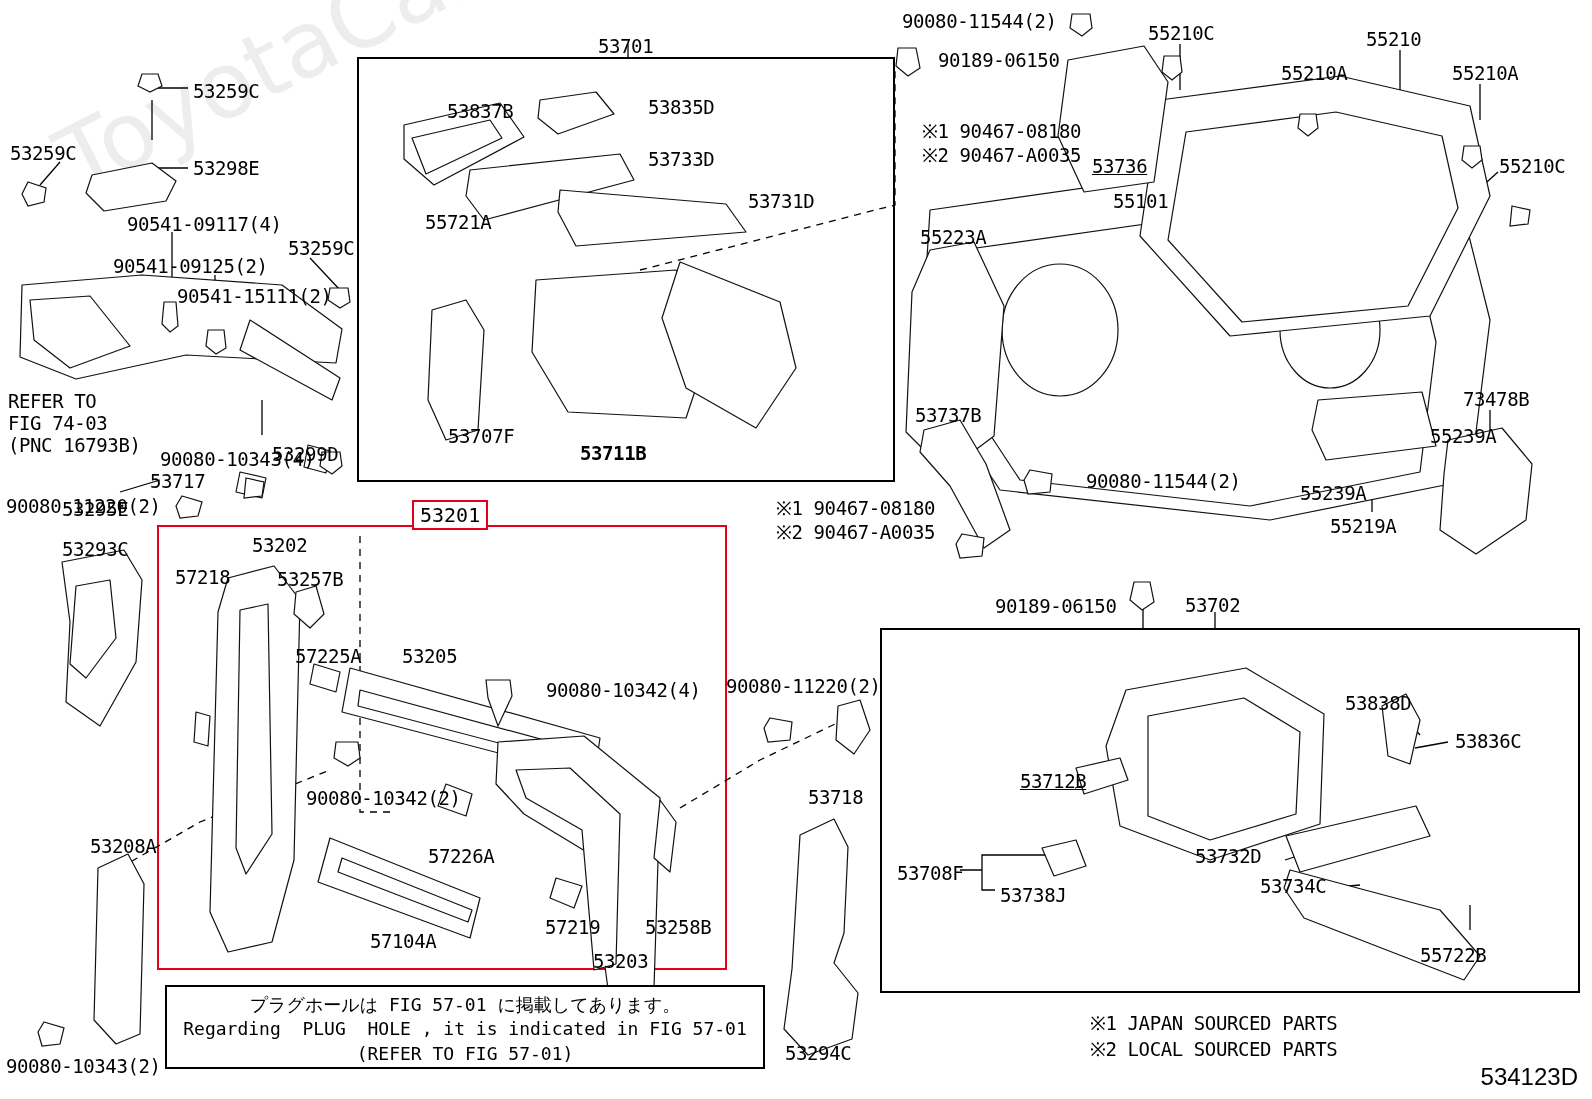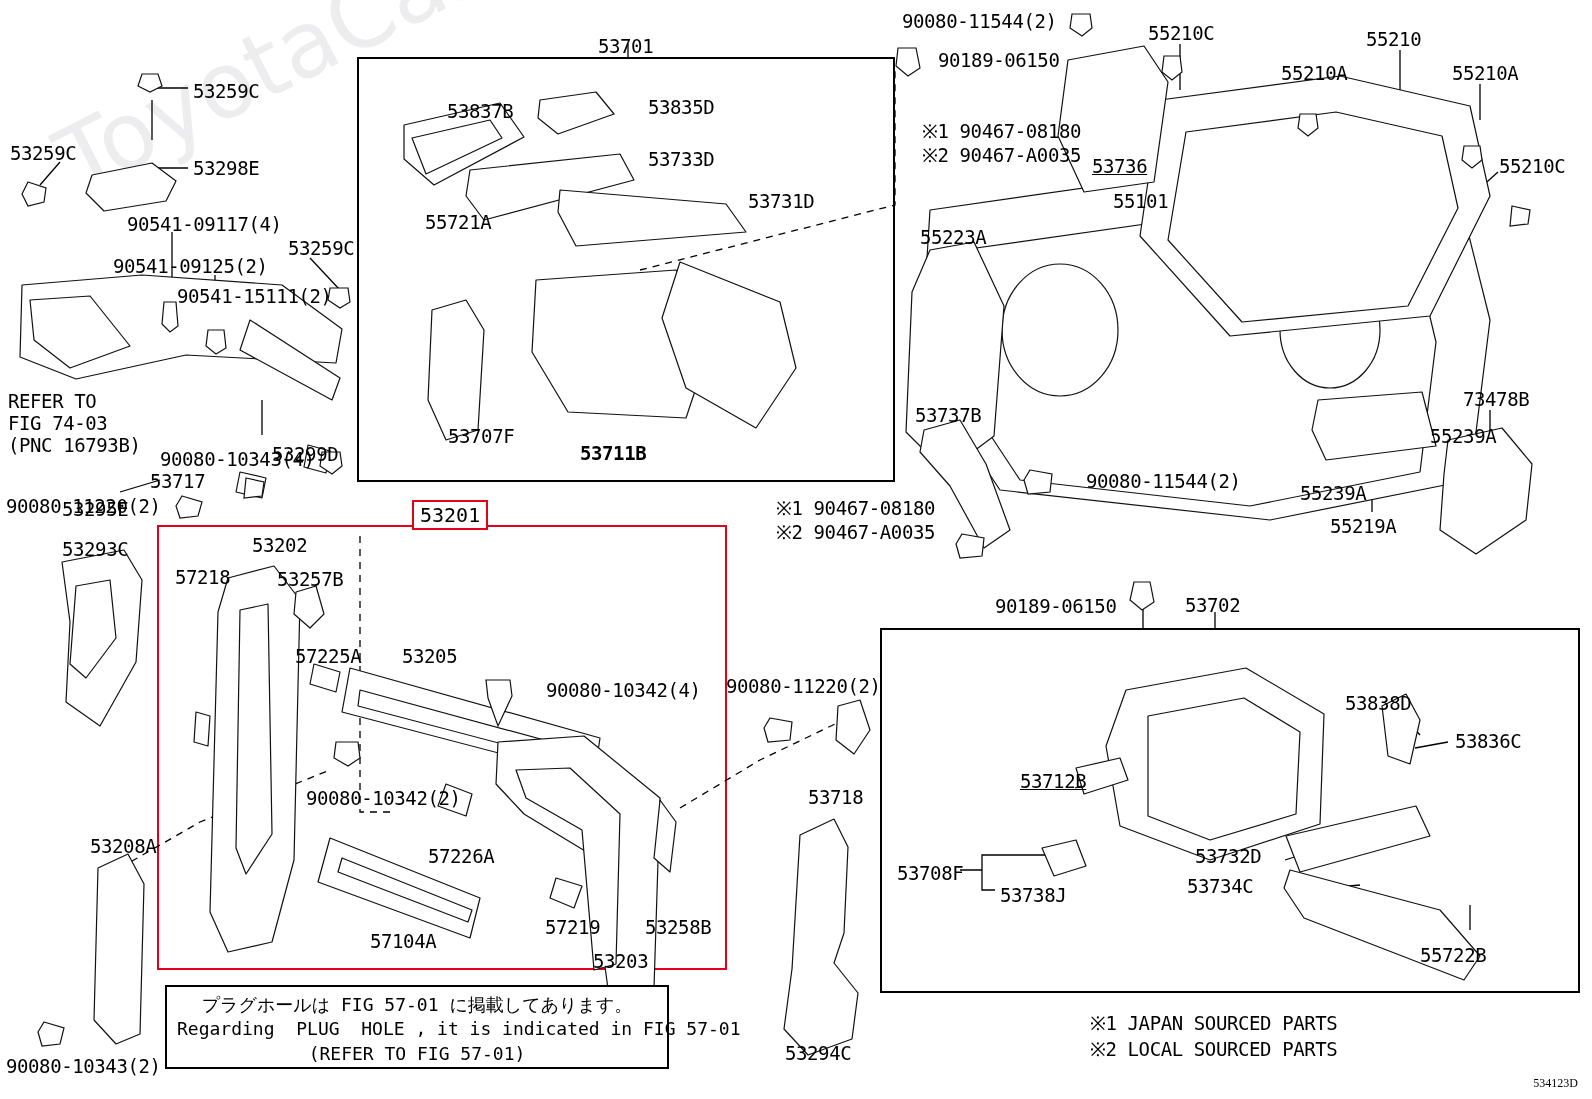--- a/index.html
+++ b/index.html
@@ -77,22 +77,22 @@
     position: absolute;
     left: 0; top: 0;
     width: 1592px;
     height: 1099px;
     pointer-events: none;
   }
   .footer-code {
     position: absolute;
     right: 14px;
     bottom: 8px;
-    font-size: 12px;
-    font-family: Liberation Serif, serif;
+    font-size: 24px;
+    font-family: Liberation Sans, sans-serif;
   }
 </style>
 </head>
 <body>
 
 <div id="page">
 
   <div class="wm">ToyotaCarMine.ru</div>
 
   <div class="box" style="left:357px; top:57px; width:538px; height:425px;"></div>
@@ -316,27 +316,27 @@
       <div class="lbl" style="left: 1430px; top: 425px;">55239A</div>
       <div class="lbl" style="left: 1300px; top: 482px;">55239A</div>
       <div class="lbl" style="left: 1330px; top: 515px;">55219A</div>
       <div class="lbl" style="left: 1086px; top: 470px;">90080-11544(2)</div>
       <div class="lbl" style="left: 995px; top: 595px;">90189-06150</div>
       <div class="lbl" style="left: 1185px; top: 594px;">53702</div>
       <div class="lbl" style="left: 1345px; top: 692px;">53838D</div>
       <div class="lbl" style="left: 1455px; top: 730px;">53836C</div>
       <div class="lbl" style="left: 1020px; top: 770px; text-decoration: underline;">53712B</div>
       <div class="lbl" style="left: 1195px; top: 845px;">53732D</div>
-      <div class="lbl" style="left: 1187px; top: 875px; text-align: right;">53734C</div>
+      <div class="lbl" style="left: 1260px; top: 875px; text-align: right;">53734C</div>
       <div class="lbl" style="left: 897px; top: 862px;">53708F</div>
       <div class="lbl" style="left: 1000px; top: 884px;">53738J</div>
       <div class="lbl" style="left: 1420px; top: 944px;">55722B</div>
     </div>
 
-  <div class="note-box" style="left:165px; top:985px; width:504px; height:84px;">
+  <div class="note-box" style="left:165px; top:985px; width:600px; height:84px;">
     <div class="note-line">プラグホールは FIG 57-01 に掲載してあります。</div>
     <div class="note-line">Regarding  PLUG  HOLE , it is indicated in FIG 57-01</div>
     <div class="note-line">(REFER TO FIG 57-01)</div>
   </div>
 
   <div class="lbl" style="left:1090px; top:1012px;">※1 JAPAN SOURCED PARTS</div>
   <div class="lbl" style="left:1090px; top:1038px;">※2 LOCAL SOURCED PARTS</div>
 
   <div class="footer-code">534123D</div>
 

